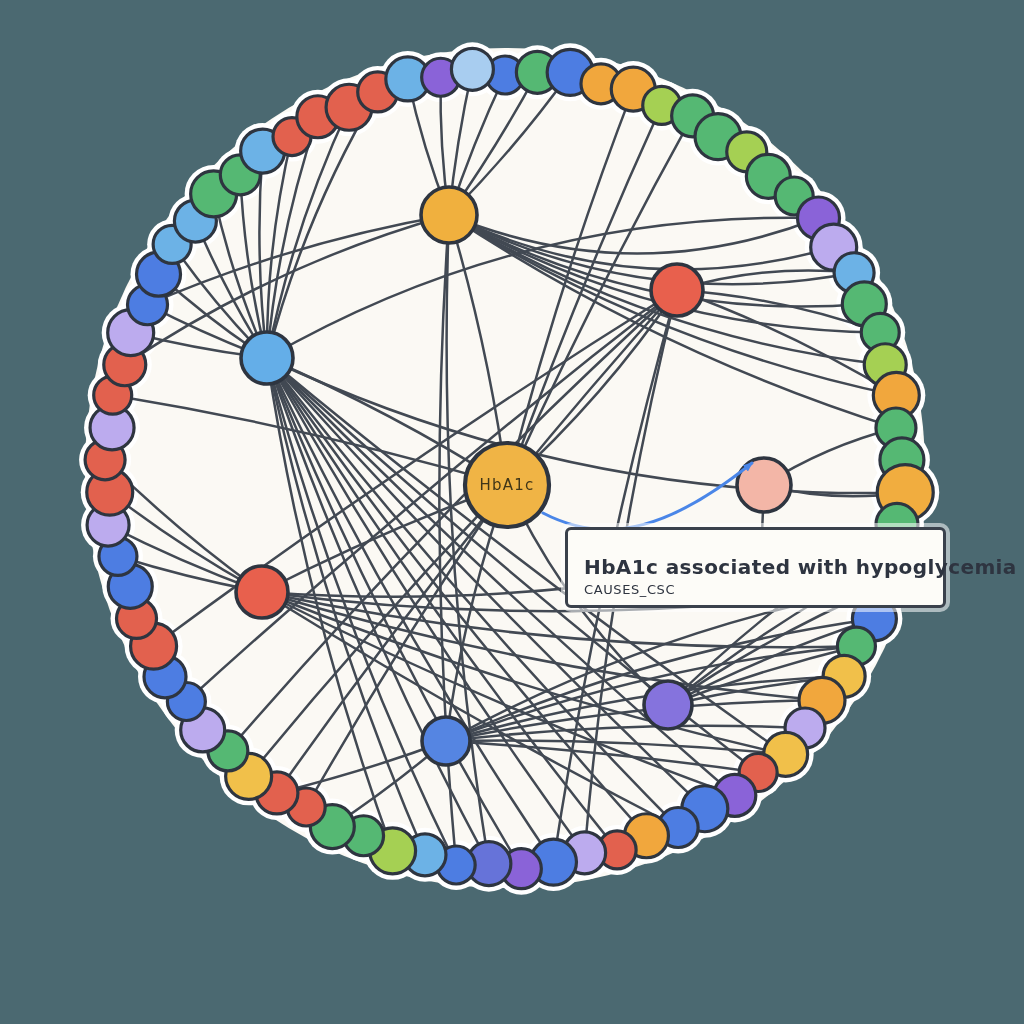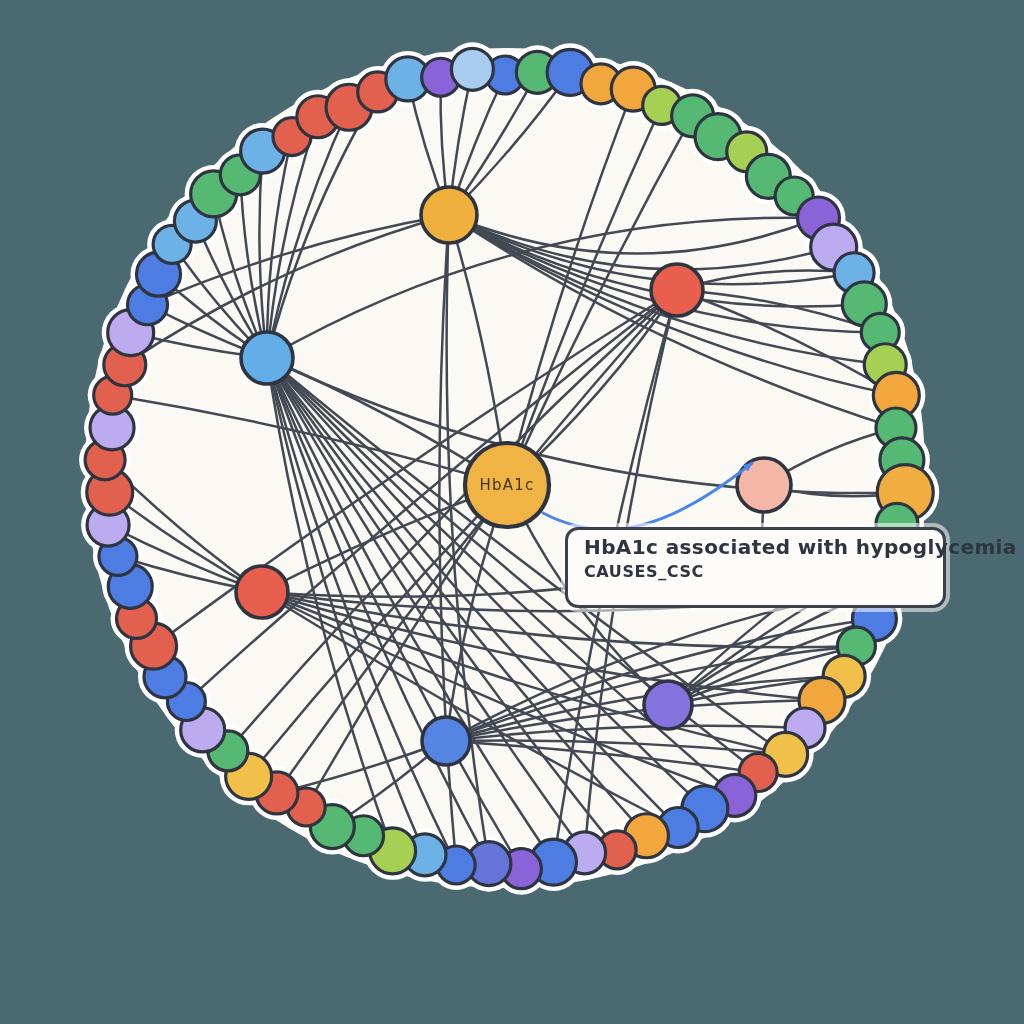--- a/index.html
+++ b/index.html
@@ -1,23 +1,23 @@
 <!DOCTYPE html>
 <html><head>
 <meta charset="utf-8">
 <style>
   html,body{margin:0;padding:0;background:#4b6971;}
   .stage{position:relative;width:1024px;height:1024px;background:#4b6971;overflow:hidden;
          font-family:"DejaVu Sans",sans-serif;}
   .stage svg{position:absolute;left:0;top:0;}
   .tooltip{position:absolute;box-sizing:border-box;background:#fdfcf8;border:3px solid #3a414c;
-           border-radius:13px;padding:5px 16px 8px 16px;color:#2e3440;
+           border-radius:6px;padding:25px 16px 8px 16px;color:#2e3440;
            box-shadow:0 0 0 4px rgba(255,255,255,.55);}
   .tooltip .tl1{font-size:20px;font-weight:600;letter-spacing:.4px;white-space:nowrap;}
-  .tooltip .tl2{font-size:16px;font-weight:700;letter-spacing:.6px;margin-top:3px;white-space:nowrap;}
+  .tooltip .tl2{font-size:13px;font-weight:400;letter-spacing:.6px;margin-top:3px;white-space:nowrap;}
   .central-label{position:absolute;transform:translate(-50%,-50%);font-size:15px;font-weight:400;
                  letter-spacing:1.2px;color:#403618;white-space:nowrap;}
 </style>
 </head>
 <body>
 
 <div class="stage">
   <svg id="graph-svg" width="1024" height="1024" viewBox="0 0 1024 1024">
       <defs>
         <marker id="arrow" markerWidth="12" markerHeight="10" refX="8.5" refY="4" orient="auto" markerUnits="userSpaceOnUse">

